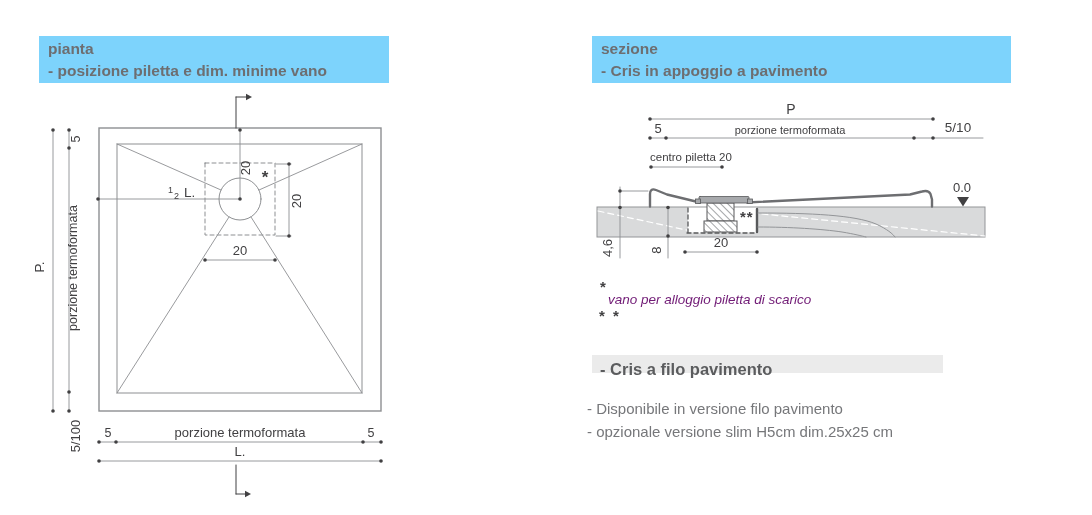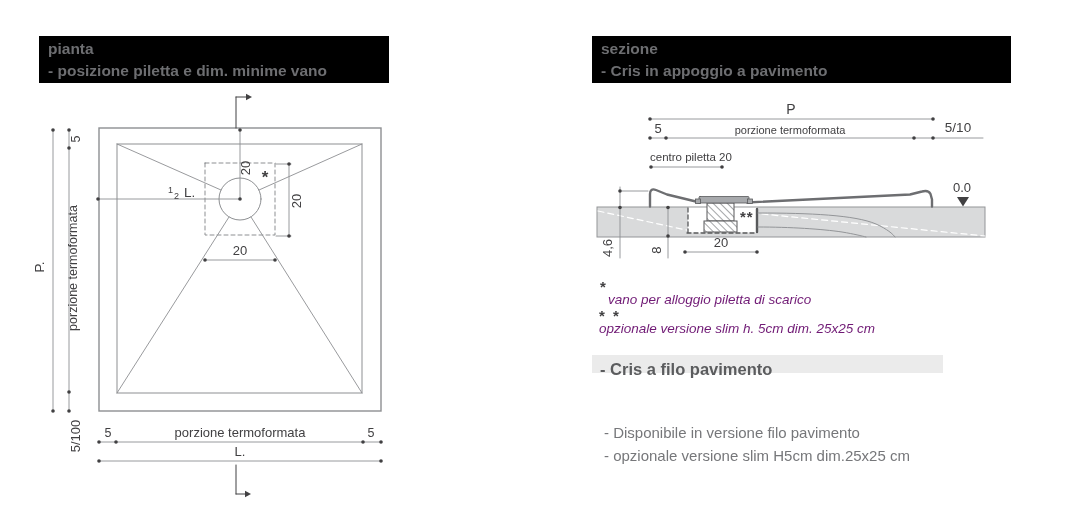--- a/index.html
+++ b/index.html
@@ -1,18 +1,18 @@
 <!DOCTYPE html>
 <html><head>
 <meta charset="utf-8">
 <style>
   html,body{margin:0;padding:0;background:#ffffff;}
   .canvas{position:relative;width:1092px;height:515px;background:#ffffff;
           font-family:"Liberation Sans",sans-serif;overflow:hidden;}
-  .hdr{position:absolute;background:#000000;color:#6d6e71;font-size:15.5px;
+  .hdr{position:absolute;background:#7dd3fc;color:#6d6e71;font-size:15.5px;
        font-weight:600;line-height:22px;padding:2px 0 0 9px;box-sizing:border-box;}
   .hdr div{white-space:nowrap;}
   .draw{position:absolute;left:0;top:0;}
   .draw text{fill:#414042;font-family:"Liberation Sans",sans-serif;}
   .note{position:absolute;color:#414042;}
   .note .mk{font-weight:700;font-size:15px;line-height:11px;letter-spacing:2px;}
   .note .tx{font-style:italic;font-size:13.5px;line-height:16px;color:#701a75;}
   .subhdr{position:absolute;background:#ebebeb;color:#5b5c5e;font-size:16.5px;
           font-weight:700;line-height:29px;padding-left:8px;box-sizing:border-box;}
   .bullets{position:absolute;color:#76777a;font-size:15px;line-height:22.5px;}
@@ -174,23 +174,22 @@
     <div>sezione</div>
     <div>- Cris in appoggio a pavimento</div>
   </div>
 
   <div class="note" style="left:600px;top:281px;">
     <div class="mk">*</div>
     <div class="tx" style="padding-left:8px;">vano per alloggio piletta di scarico</div>
   </div>
   <div class="note" style="left:599px;top:310px;">
     <div class="mk">* *</div>
-    <div class="tx">opzionale versione slim h. 5cm dim. 25x25 cm</div>
   </div>
 
   <div class="subhdr" style="left:592px;top:355px;width:351px;height:18px;">- Cris a filo pavimento</div>
 
-  <div class="bullets" style="left:604px;top:398px;margin-top:24px;">
+  <div class="bullets" style="left:587px;top:398px;">
     <div>- Disponibile in versione filo pavimento</div>
     <div>- opzionale versione slim H5cm dim.25x25 cm</div>
   </div>
 
 </div>
 
 </body></html>

